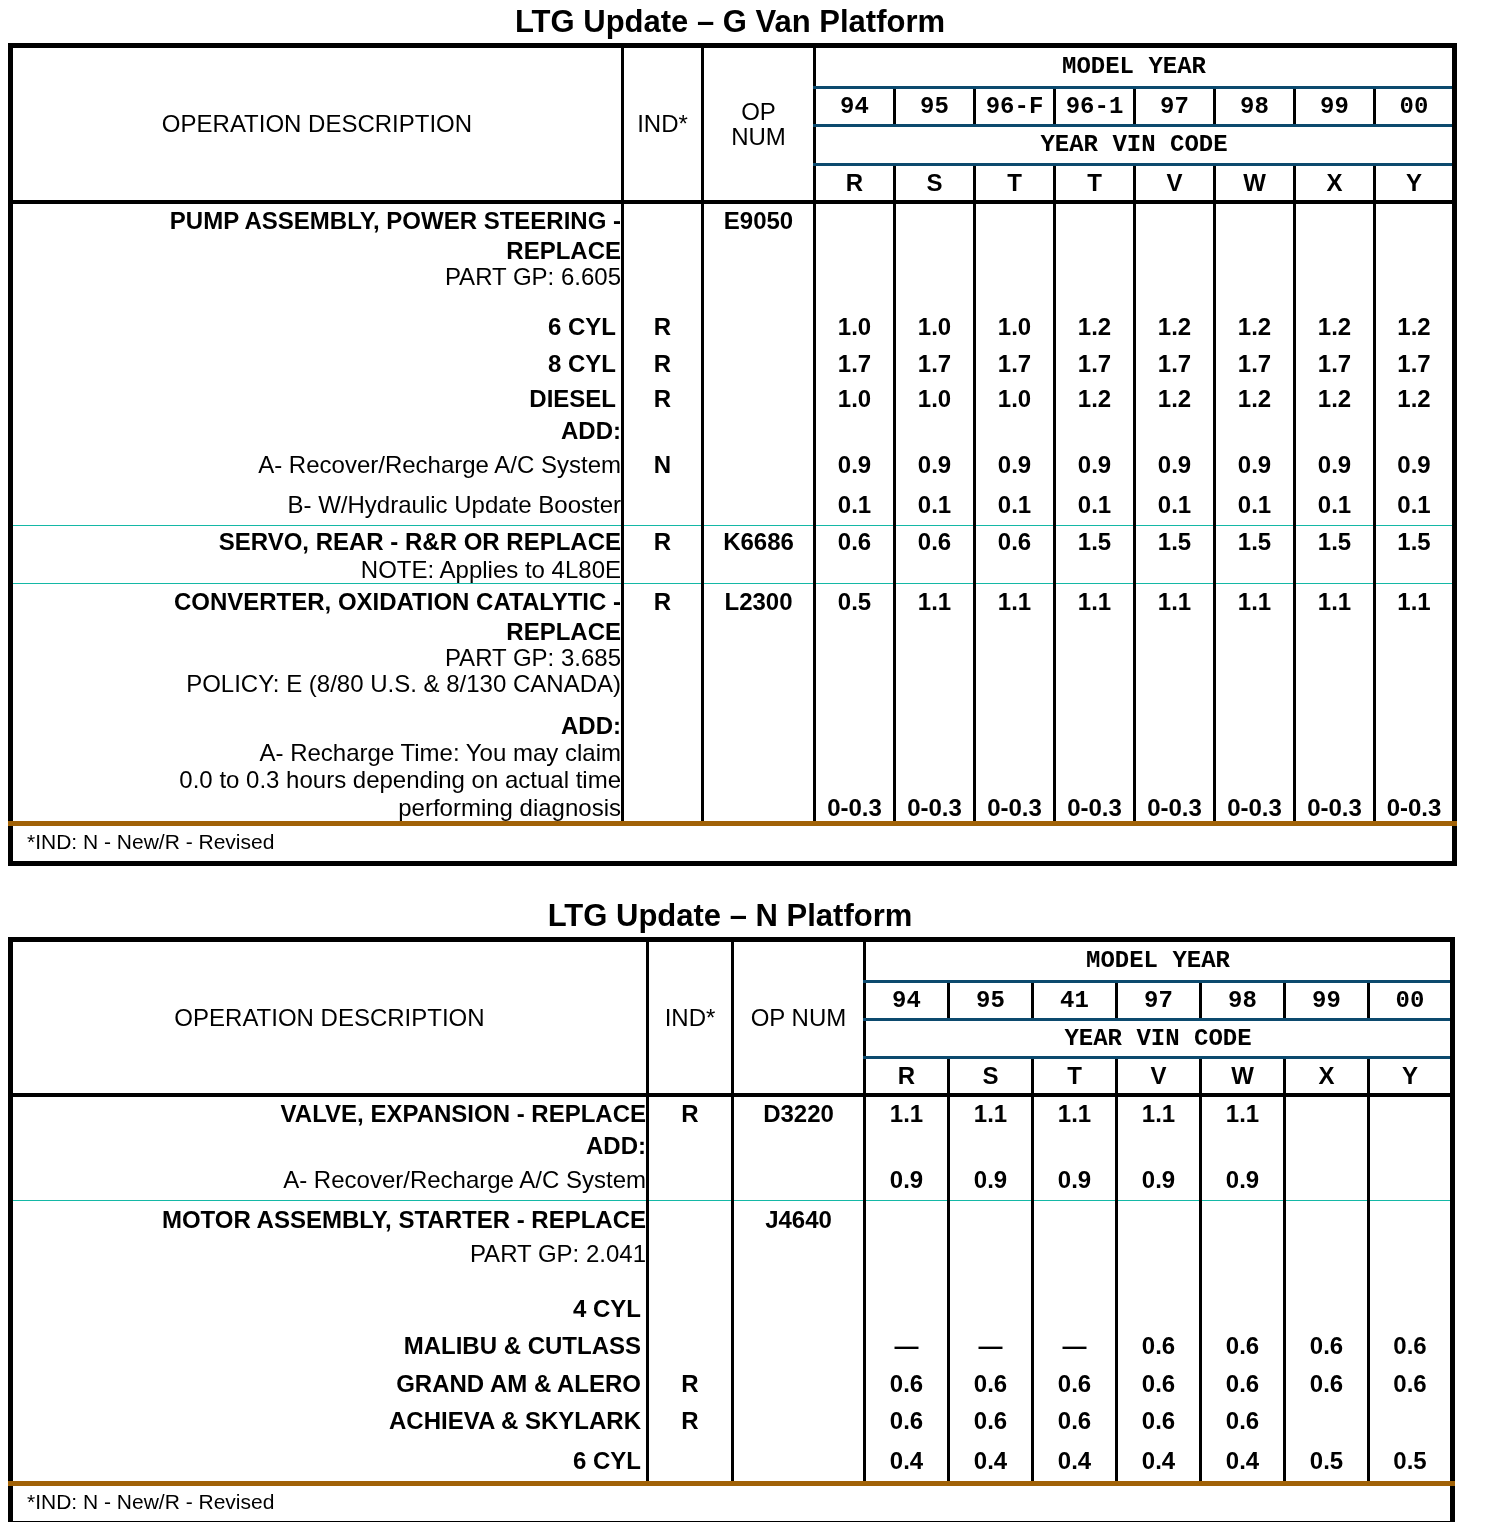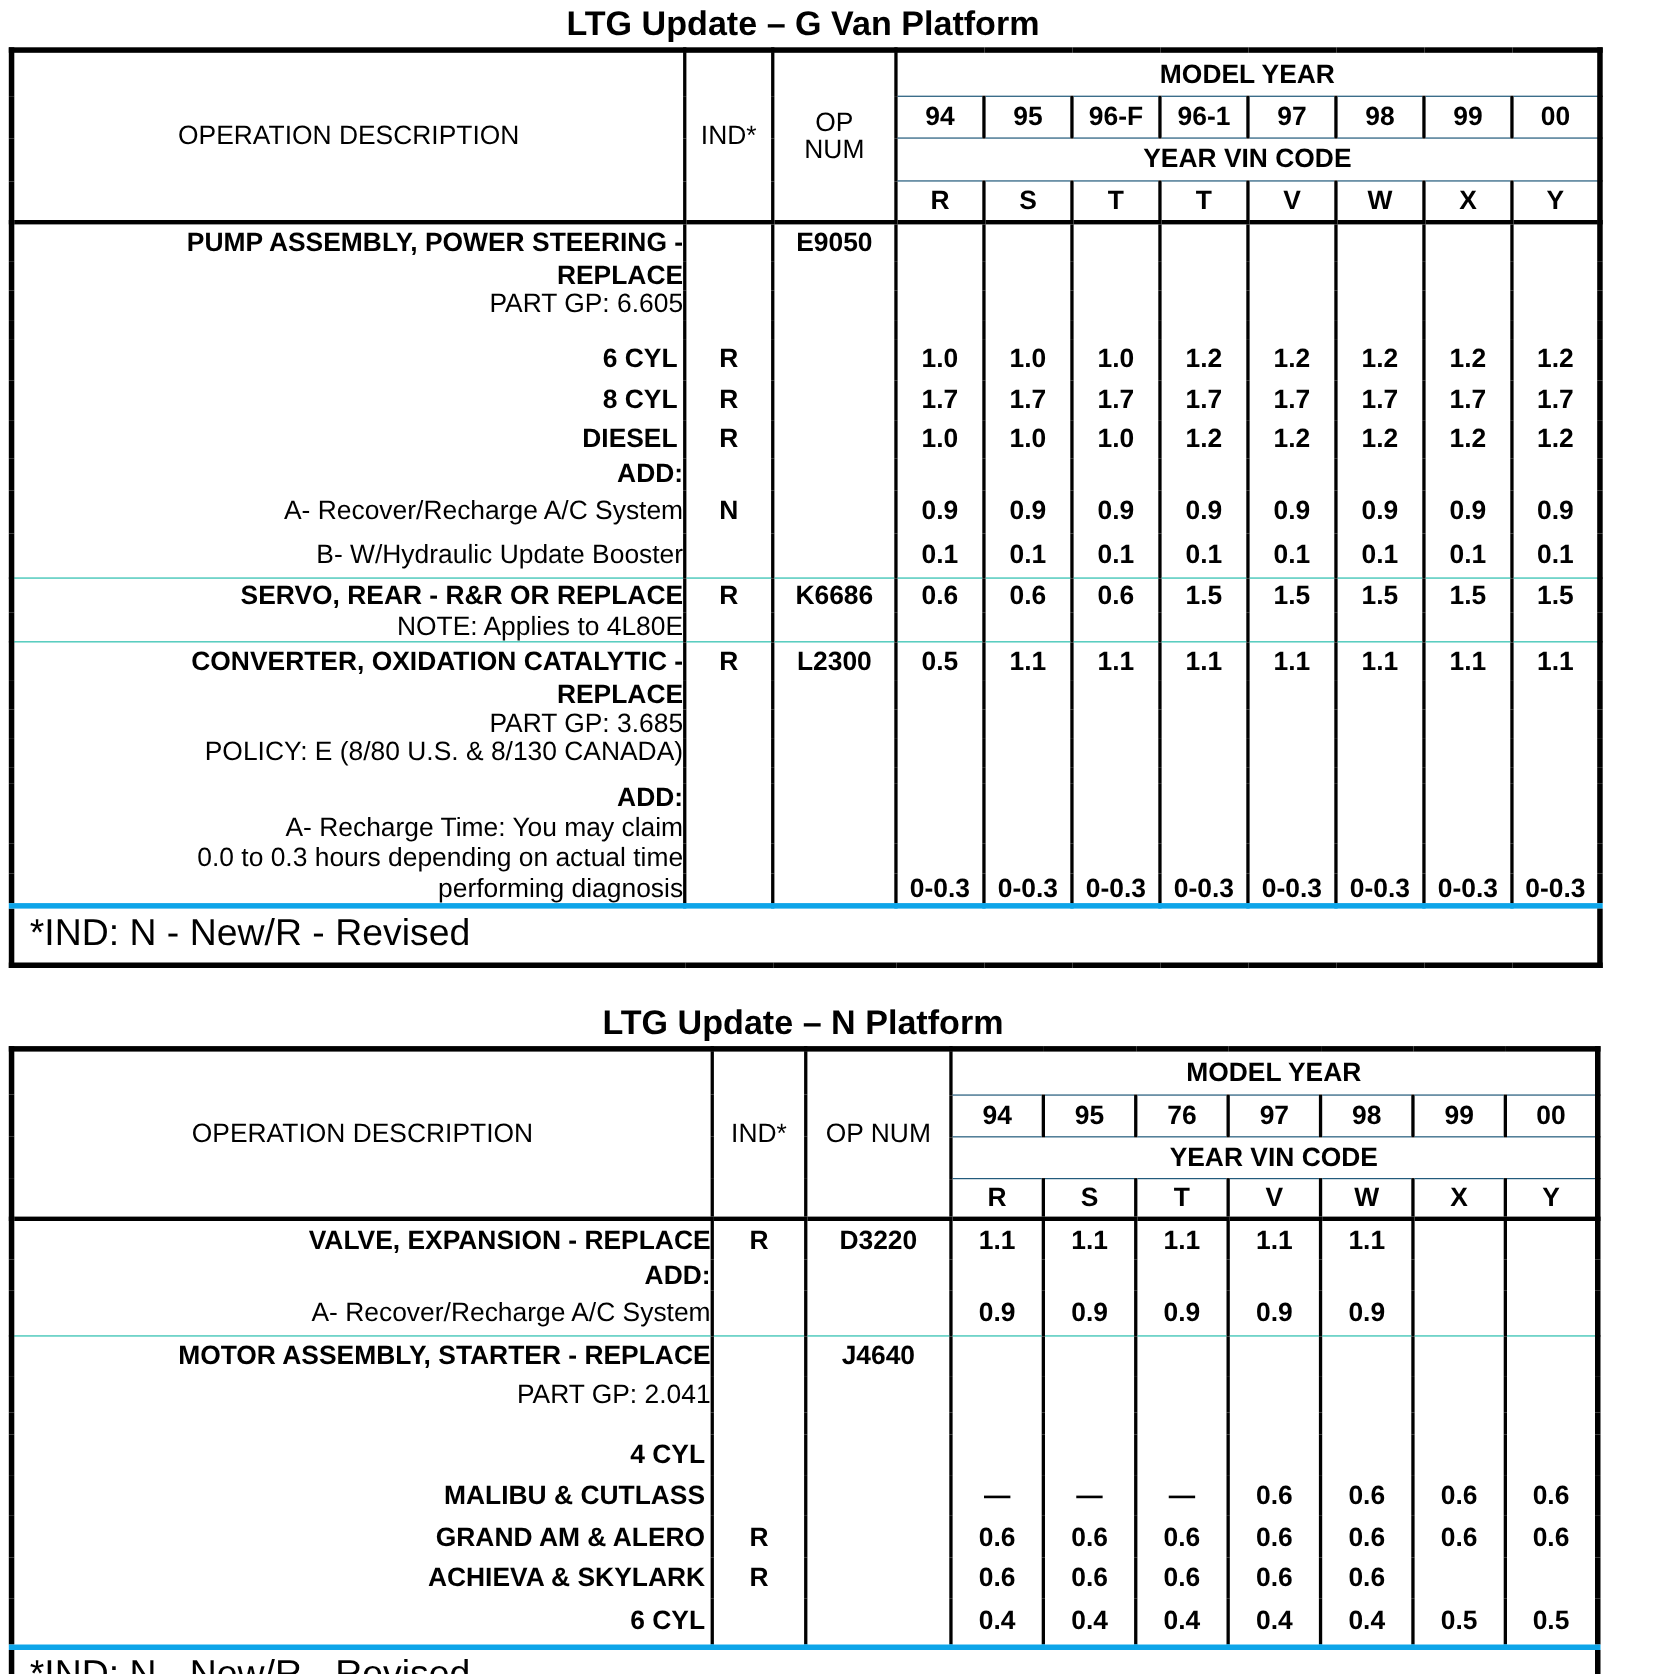--- a/index.html
+++ b/index.html
@@ -3,31 +3,31 @@
 <meta charset="utf-8">
 <style>
   html,body{margin:0;padding:0;background:#fff;}
   body{width:1504px;height:1522px;font-family:"Liberation Sans",sans-serif;color:#000;}
   .tbl-title{width:1444px;margin:4px 0 3px 8px;text-align:center;font-weight:bold;font-size:31px;}
   #t2-title{margin-top:32px;}
   table.ltg{border-collapse:collapse;table-layout:fixed;margin-left:8px;border:5px solid #000;}
   .ltg td{padding:0;vertical-align:middle;white-space:nowrap;font-size:24px;line-height:1.05;overflow:hidden;}
   .hb{vertical-align:bottom;text-align:center;font-weight:normal;font-size:25px;padding:0 0 8px 0;}
   .bl{border-left:3px solid #000;}
-  .hr{border-bottom:1px solid #0c4a6e;}
+  .hr{border-bottom:3px solid #0c4a6e;font-family:Liberation Mono, monospace;}
   .band{text-align:center;font-weight:bold;font-size:26px;}
   .yr{text-align:center;font-weight:bold;font-size:25px;}
   td.d{text-align:right;padding-left:16px;}
   td.d.i2{padding-left:54px;}
   td.d.rt{text-align:right;padding-right:5px;font-weight:bold;}
   td.d.b{font-weight:bold;}
   td.c{border-left:3px solid #000;text-align:center;font-weight:bold;}
   tr.sep td{border-top:1px solid #14b8a6;}
   tr.bs td{border-top:4px solid #000;}
-  td.foot{border-top:5px solid #0ea5e9;padding:5px 0 8px 14px;font-size:34px;}
+  td.foot{border-top:5px solid #a16207;padding:5px 0 8px 14px;font-size:21px;}
 </style>
 </head>
 <body>
 
 <div class="tbl-title">LTG Update – G Van Platform</div>
 
 <table class="ltg">
 <colgroup>
       <col style="width:612px">
       <col style="width:80px">
@@ -371,21 +371,21 @@
 <tbody>
       <tr style="height:42px">
   <td class="hb" rowspan="4">OPERATION DESCRIPTION</td>
   <td class="hb bl" rowspan="4">IND*</td>
   <td class="hb bl" rowspan="4">OP NUM</td>
   <td class="band bl hr" colspan="7">MODEL YEAR</td>
 </tr>
 <tr style="height:38px">
   <td class="yr bl hr">94</td>
         <td class="yr bl hr">95</td>
-        <td class="yr bl hr">76</td>
+        <td class="yr bl hr">41</td>
         <td class="yr bl hr">97</td>
         <td class="yr bl hr">98</td>
         <td class="yr bl hr">99</td>
         <td class="yr bl hr">00</td>
 </tr>
 <tr style="height:38px">
   <td class="band bl hr" colspan="7">YEAR VIN CODE</td>
 </tr>
 <tr style="height:37px">
   <td class="yr bl">R</td>

